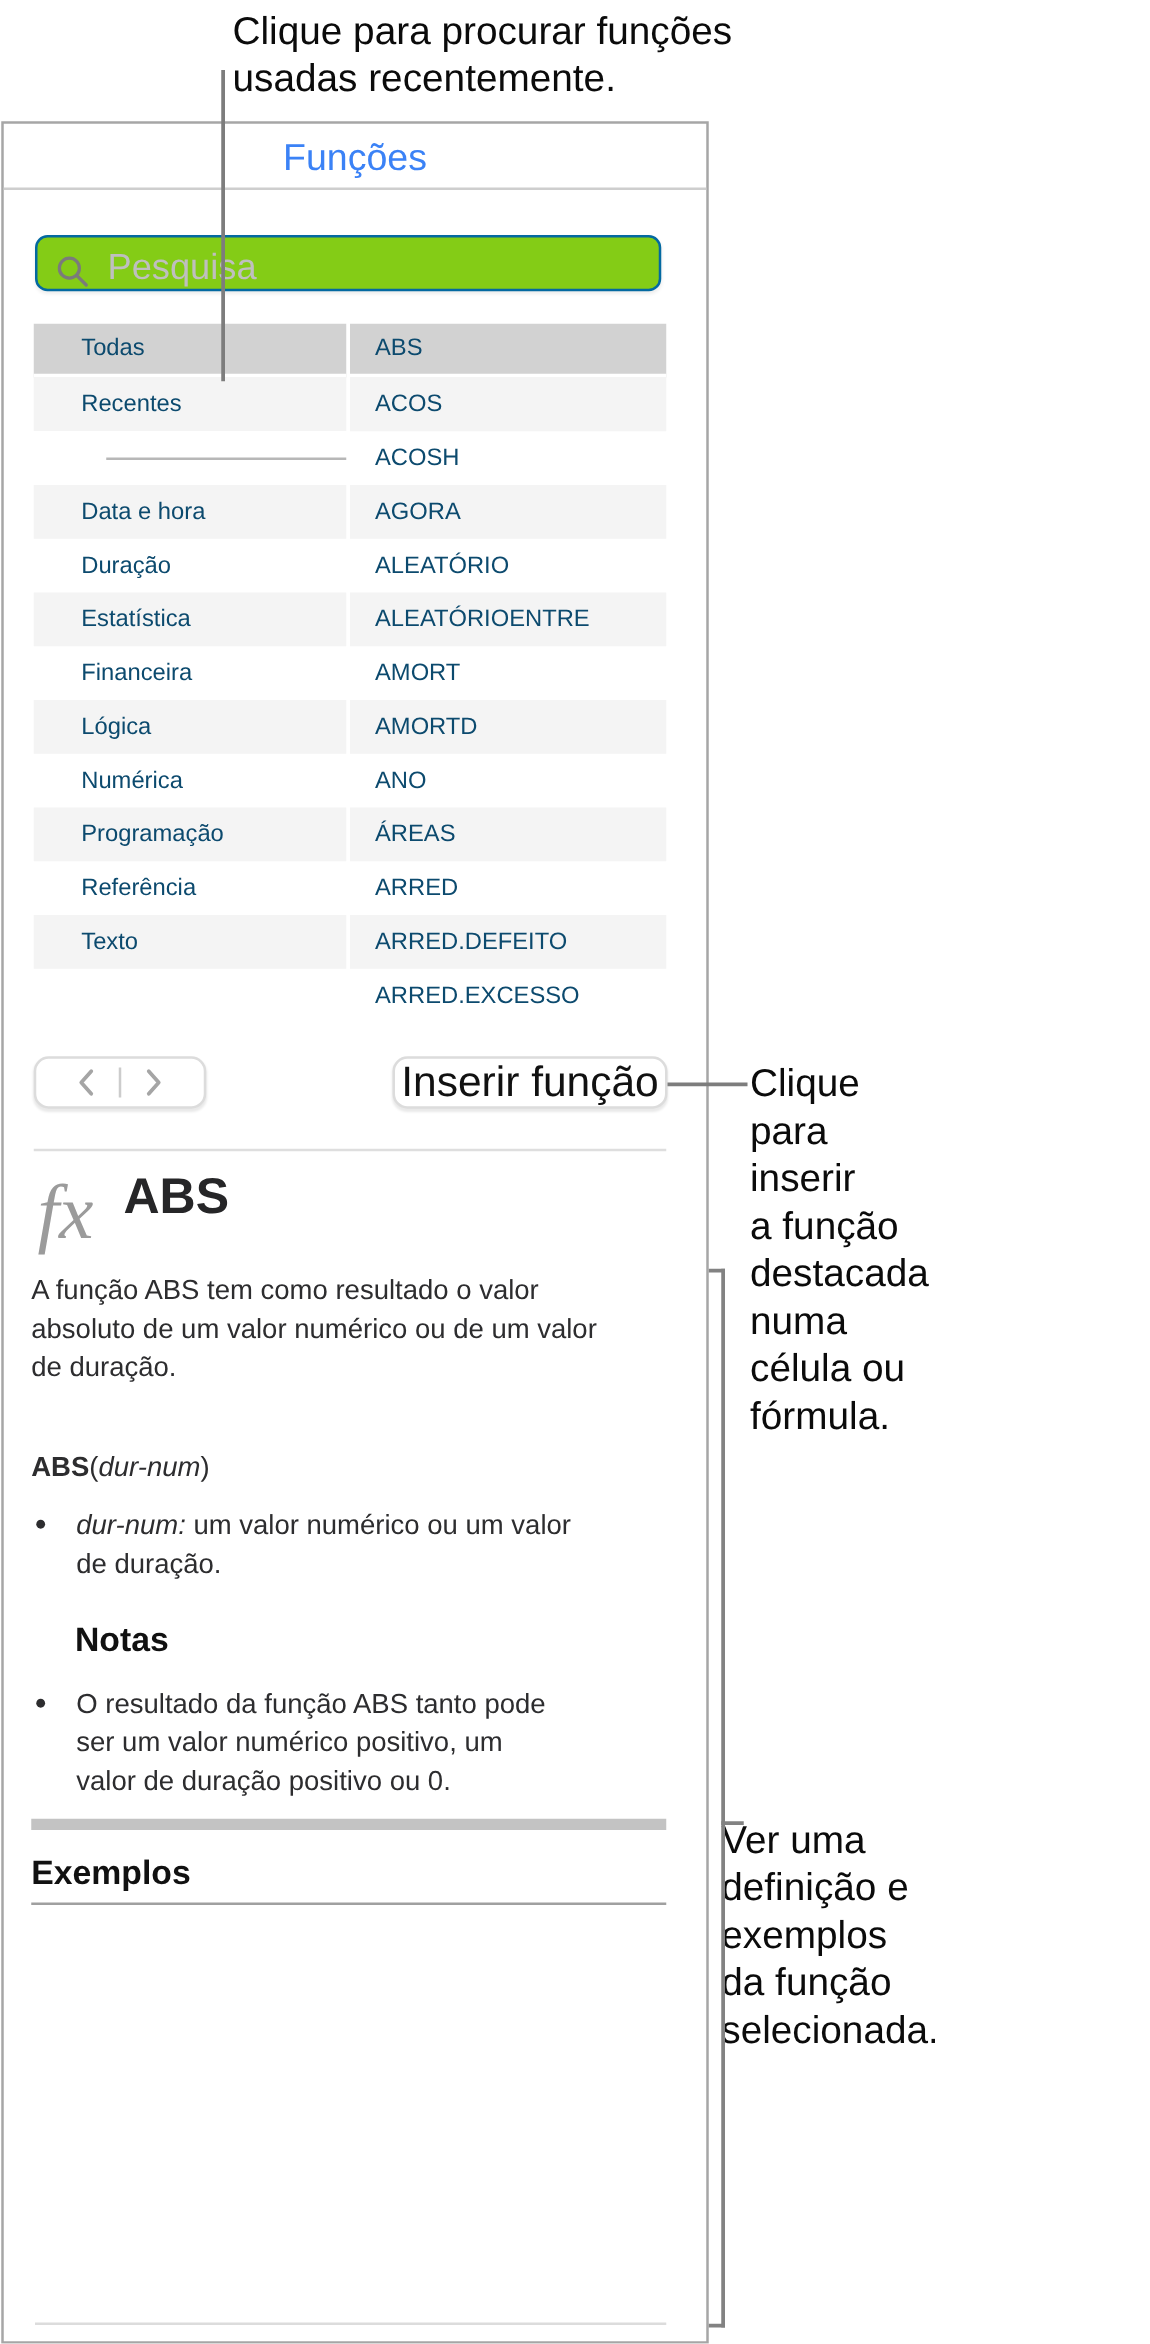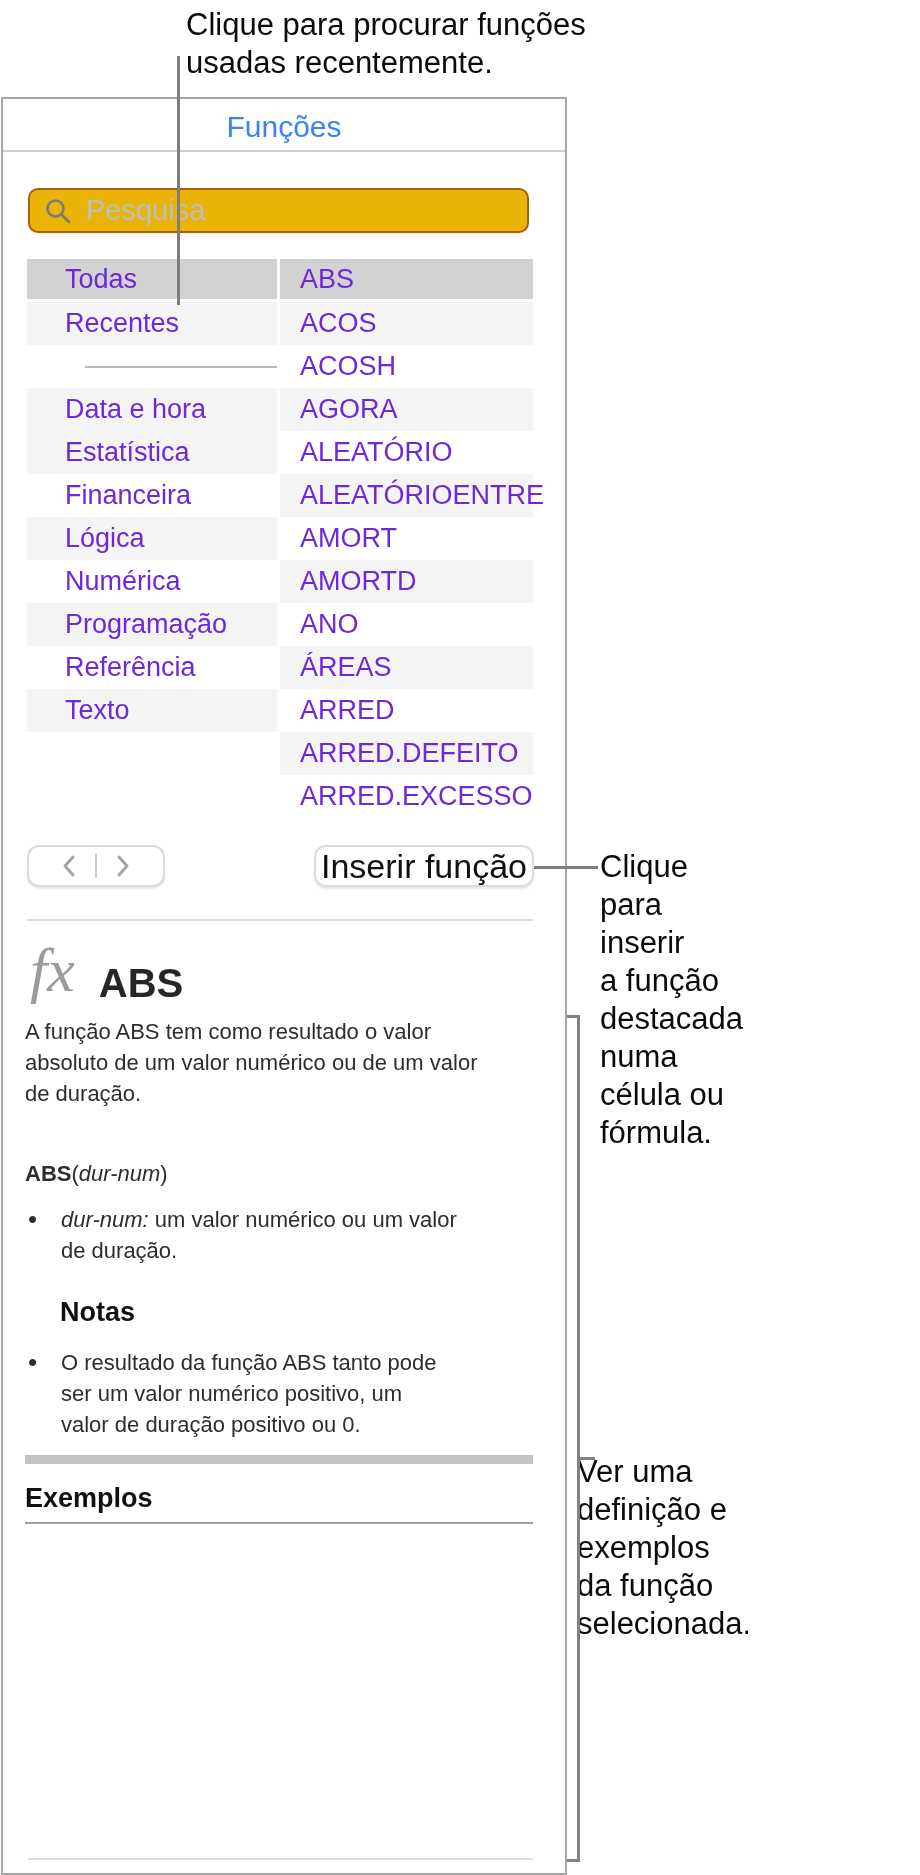--- a/index.html
+++ b/index.html
@@ -20,51 +20,51 @@
   #bracket-top{left:567px;top:1015px;width:13px;height:3px;}
   #bracket-bottom{left:567px;top:1859px;width:13px;height:3px;}
   #bracket-tick{left:577px;top:1457px;width:18px;height:3px;}
 
   
   #panel{left:1px;top:97px;width:562px;height:1774px;border:2px solid #a6a6a6;background:#fff;}
   #panel-title{left:0;right:0;top:11px;text-align:center;font-size:30px;color:#3b82f6;}
   #title-divider{left:0;right:0;top:51px;height:2px;background:#cecece;}
 
   
-  #search-field{left:25px;top:89px;width:501px;height:45px;border:2px solid #a16207;border-radius:10px;
-    background:#eab308;box-shadow:0 2px 3px rgba(0,0,0,.07);display:flex;align-items:center;box-sizing:border-box;}
+  #search-field{left:25px;top:89px;width:501px;height:45px;border:2px solid #0369a1;border-radius:10px;
+    background:#84cc16;box-shadow:0 2px 3px rgba(0,0,0,.07);display:flex;align-items:flex-end;box-sizing:border-box;}
   #search-field svg{margin:0 14px 0 14px;flex:0 0 auto;}
   #search-input{border:none;outline:none;flex:1;font-family:"Liberation Sans",sans-serif;
     font-size:29px;color:#333;background:transparent;padding:0;}
   #search-input::placeholder{color:#bfbfbf;}
 
   
   #list{left:24px;top:160px;width:506px;height:559px;display:flex;}
   .list-col{height:100%;}
   #categories-col{width:250px;margin-right:3px;}
   #functions-col{width:253px;}
-  .row{height:43px;display:flex;align-items:center;font-size:27px;color:#6d28d9;box-sizing:border-box;}
+  .row{height:43px;display:flex;align-items:center;font-size:19px;color:#0c4a6e;box-sizing:border-box;}
   #categories-col .row{padding-left:38px;}
   #functions-col .row{padding-left:20px;}
   .row.alt{background:#f4f4f4;}
   .row.selected{background:#d2d2d2;border-bottom:3px solid #fff;}
   .row.divider{background:#fff;padding:0;}
   .row.divider .cat-sep{height:2px;background:#b7b7b7;width:calc(100% - 20px);margin-left:20px;}
 
   
   .mini-btn{background:#fff;border:2px solid #dcdcdc;border-radius:12px;
     box-shadow:0 2px 2px rgba(0,0,0,.09);box-sizing:border-box;display:flex;align-items:center;justify-content:center;}
   #nav-group{left:24px;top:746px;width:138px;height:42px;gap:18px;}
   #nav-group .sep{width:2px;height:24px;background:#cccccc;}
   #insert-button{left:311px;top:746px;width:220px;height:42px;font-size:34px;color:#111;}
 
   #content-divider{left:24px;top:820px;width:506px;height:2px;background:#dedede;}
 
   
-  #fn-head{left:27px;top:836px;display:flex;align-items:flex-end;gap:24px;}
+  #fn-head{left:27px;top:836px;display:flex;align-items:flex-start;gap:24px;}
   #fx-glyph{font-family:"Liberation Serif",serif;font-style:italic;font-size:62px;color:#9b9b9b;}
   #fn-name{font-size:40px;font-weight:700;color:#262628;}
   .doc-text{font-size:22px;line-height:31px;color:#2d2d2f;}
   #fn-description{left:22px;top:917px;width:515px;}
   #fn-syntax{left:22px;top:1059px;}
   #fn-syntax b{font-weight:700;}
   .it{font-style:italic;}
   .bullet{display:flex;}
   .bullet .marker{width:33px;flex:0 0 auto;font-size:26px;line-height:31px;color:#2d2d2f;padding-left:3px;}
   #arg-bullet{left:22px;top:1105px;width:515px;}
@@ -109,20 +109,23 @@
   </div>
 
   <div class="row divider">
             <span class="cat-sep"></span>
           </div>
 
   <div class="row alt">
     <span class="cat-sep-holder">Data e hora</span>
   </div>
 
+  <div class="row">
+    <span class="cat-sep-holder">Duração</span>
+  </div>
 
   <div class="row alt">
     <span class="cat-sep-holder">Estatística</span>
   </div>
 
   <div class="row">
     <span class="cat-sep-holder">Financeira</span>
   </div>
 
   <div class="row alt">

